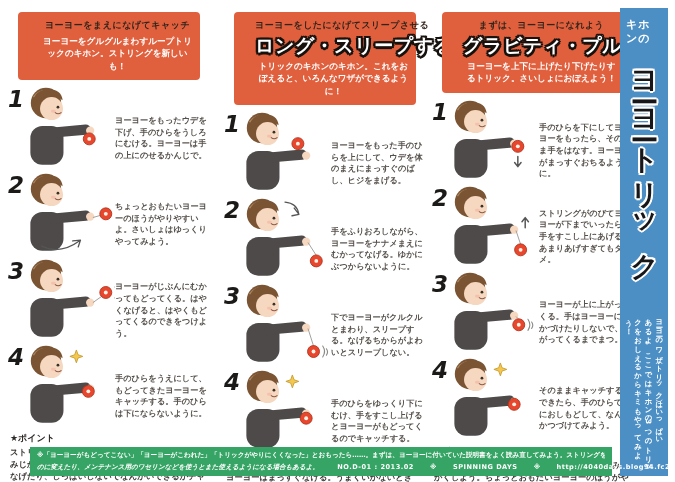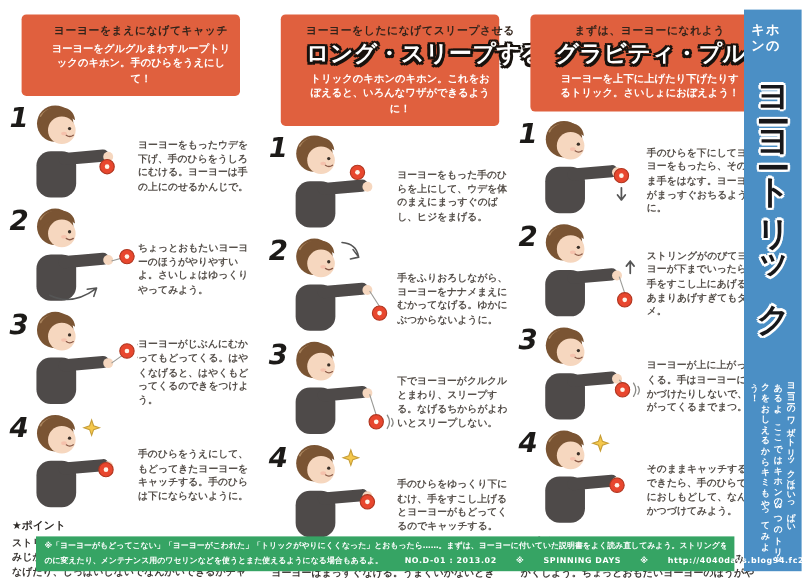--- a/index.html
+++ b/index.html
@@ -65,21 +65,21 @@
   .footer{
     position:absolute;left:30px;top:447px;width:582px;height:29px;box-sizing:border-box;
     background:var(--footer-bg,#36a464);color:#ffffff;padding:4px 7px 3px 7px;z-index:3;
     overflow:visible;
   }
   .f1{font-size:6.6px;font-weight:700;white-space:nowrap;overflow:hidden;width:100%;}
   .f2{
     display:flex;align-items:baseline;white-space:nowrap;width:640px;margin-top:2.5px;
     font-size:6.6px;font-weight:700;
   }
-  .f2-left{flex:none;}
+  .f2-left{flex:none;font-style:italic;}
   .f2-meta{display:flex;gap:16px;margin-left:18px;align-items:baseline;letter-spacing:0.5px;}
 </style>
 </head>
 <body>
 
 <div class="page">
 
   <svg width="0" height="0" style="position:absolute" aria-hidden="true">
     <defs>
       <g id="boy">
@@ -93,21 +93,21 @@
         <circle cx="38" cy="21.5" r="1.5" fill="#3a3028"></circle>
         <path d="M35,27.5 q3.2,2.4 6.4,0" stroke="#8a5a48" stroke-width="1.2" fill="none" stroke-linecap="round"></path>
         <ellipse cx="33" cy="26" rx="2.6" ry="1.6" fill="#f5bca8" opacity="0.8"></ellipse>
       </g>
     </defs>
   </svg>
 
   <section class="col" id="col0">
     <header class="trick-header">
       <div class="trick-subtitle">ヨーヨーをまえになげてキャッチ</div>
-      <div class="trick-desc">ヨーヨーをグルグルまわすループトリックのキホン。手のひらをうえにして！</div>
+      <div class="trick-desc">ヨーヨーをグルグルまわすループトリックのキホン。ストリングを新しいも！</div>
     </header>
     <div class="step">
       <div class="num">1</div>
       <div class="illus"><svg viewBox="0 0 100 84" width="92" height="80" aria-hidden="true">
             <use href="#boy"></use>
             <circle cx="72" cy="56" r="6.5" fill="var(--yoyo-red,#e8472e)" stroke="#b03620" stroke-width="1"></circle>
             <circle cx="72" cy="56" r="2.1" fill="#fdf4e8"></circle>
           </svg></div>
       <div class="caption">ヨーヨーをもったウデを下げ、手のひらをうしろにむける。ヨーヨーは手の上にのせるかんじで。</div>
     </div>

